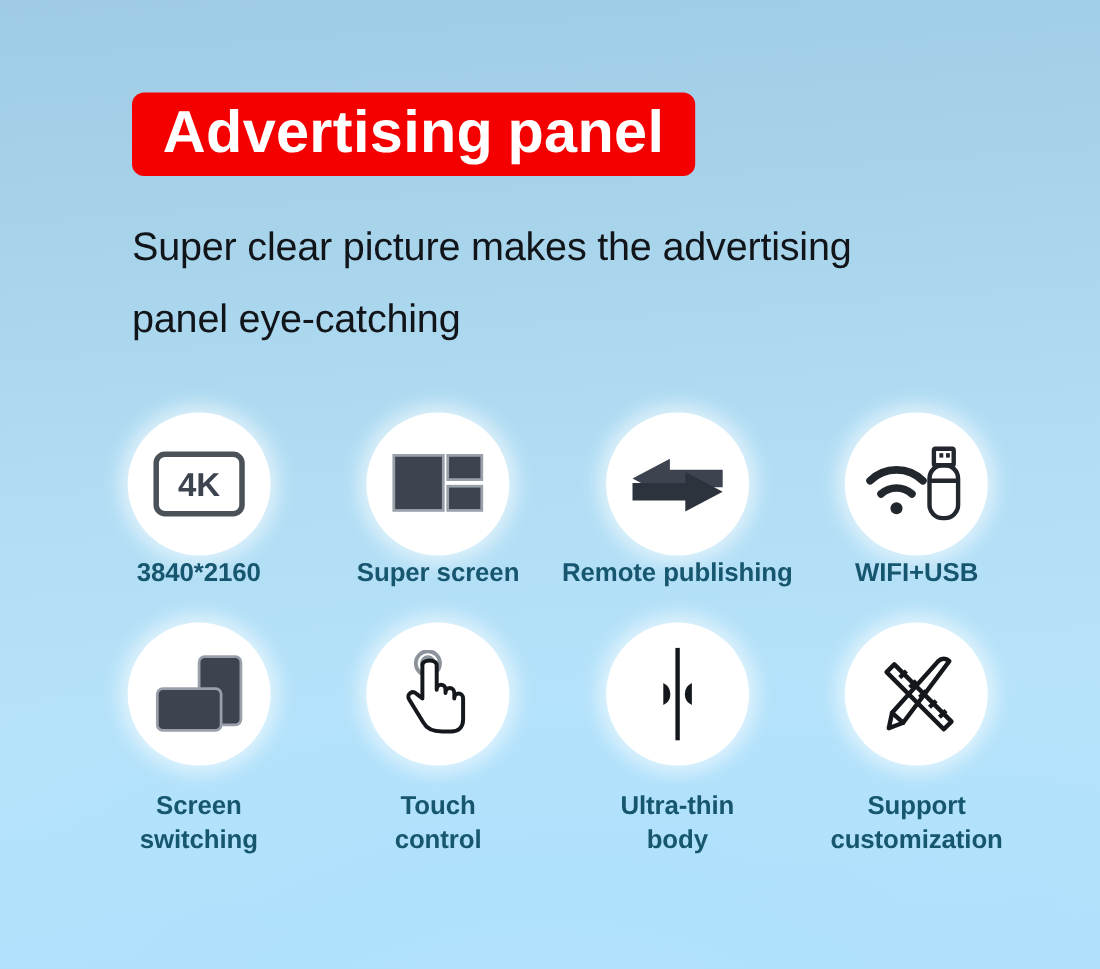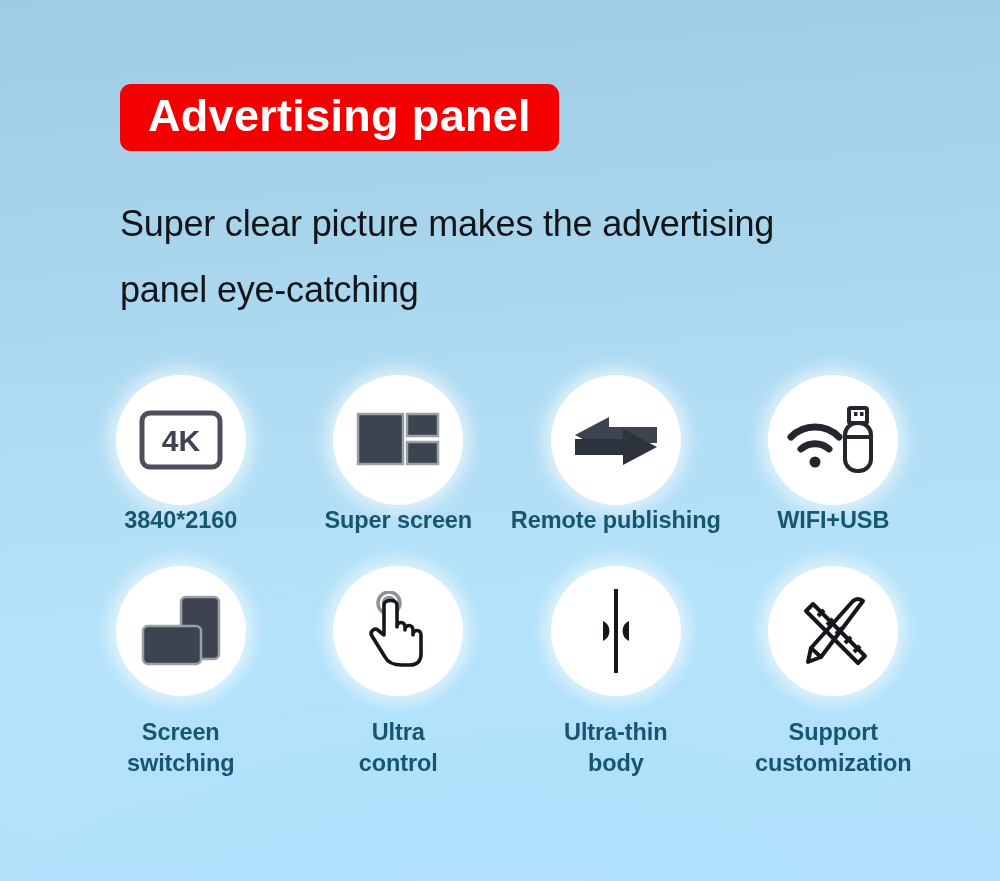--- a/index.html
+++ b/index.html
@@ -31,21 +31,21 @@
     position: absolute;
     left: 120px;
     top: 84px;
   }
   .badge {
     display: inline-block;
     background: #f40000;
     color: #ffffff;
     border-radius: 11px;
     padding: 9px 28px 13px 28px;
-    font-size: 45px;
+    font-size: 54px;
     font-weight: 700;
     letter-spacing: 0.3px;
     line-height: 1.0;
     white-space: nowrap;
   }
   .badge .word-gap { display: inline-block; width: 13px; }
 
   .subtitle {
     position: absolute;
     left: 120px;
@@ -190,21 +190,21 @@
       <div class="cell">
         <div class="circle">
           <svg class="icon-svg" width="80" height="80" viewBox="0 0 80 80">
             <g fill="none" stroke="#8d939b" stroke-width="3.5">
               <circle cx="31" cy="12" r="11"></circle>
               <circle cx="31" cy="12" r="5.5"></circle>
             </g>
             <path d="M26 14 L26 44 L21 40 C17 36 11 40 14 45 L27 66 C30 72 36 74 44 74 L52 74 C59 74 63 70 63 63 L63 44 C63 38 55 38 55 44 L55 39 C55 33 47 33 47 39 L47 36 C47 30 39 30 39 36 L39 14 C39 8 26 8 26 14 Z" fill="#ffffff" stroke="#14181d" stroke-width="3.6" stroke-linejoin="round"></path>
           </svg>
         </div>
-        <div class="label">Ultra
+        <div class="label">Touch
 control</div>
       </div>
 
       <div class="cell">
         <div class="circle">
           <svg class="icon-svg" width="54" height="88" viewBox="0 0 54 88">
             <rect x="25" y="2" width="4" height="84" fill="#14181d"></rect>
             <path d="M14 34 A11 11 0 0 1 14 54 Z" fill="#14181d"></path>
             <path d="M40 34 A11 11 0 0 0 40 54 Z" fill="#14181d"></path>
           </svg>

